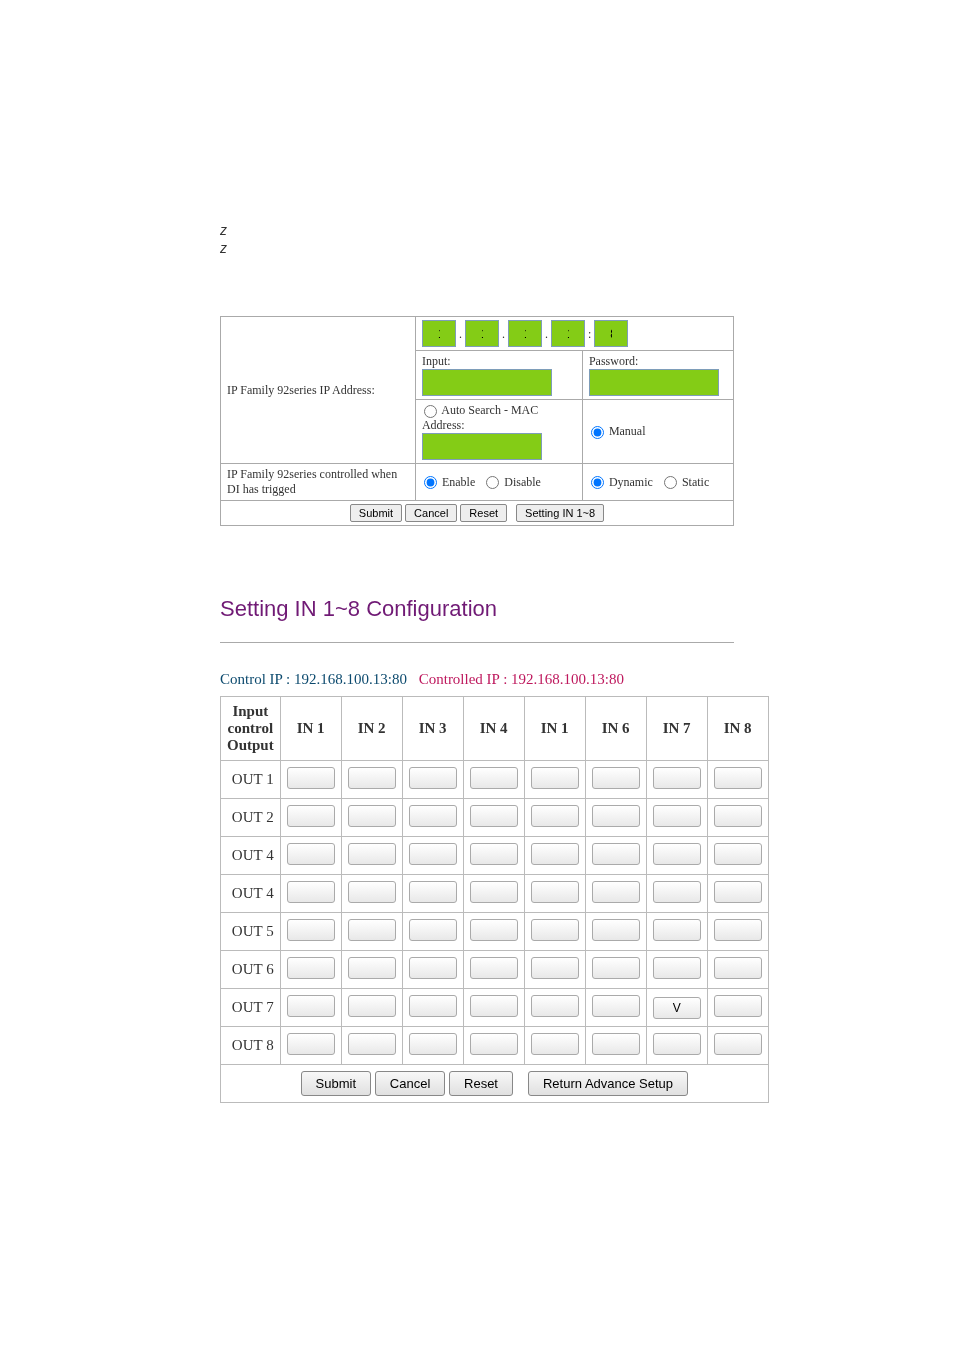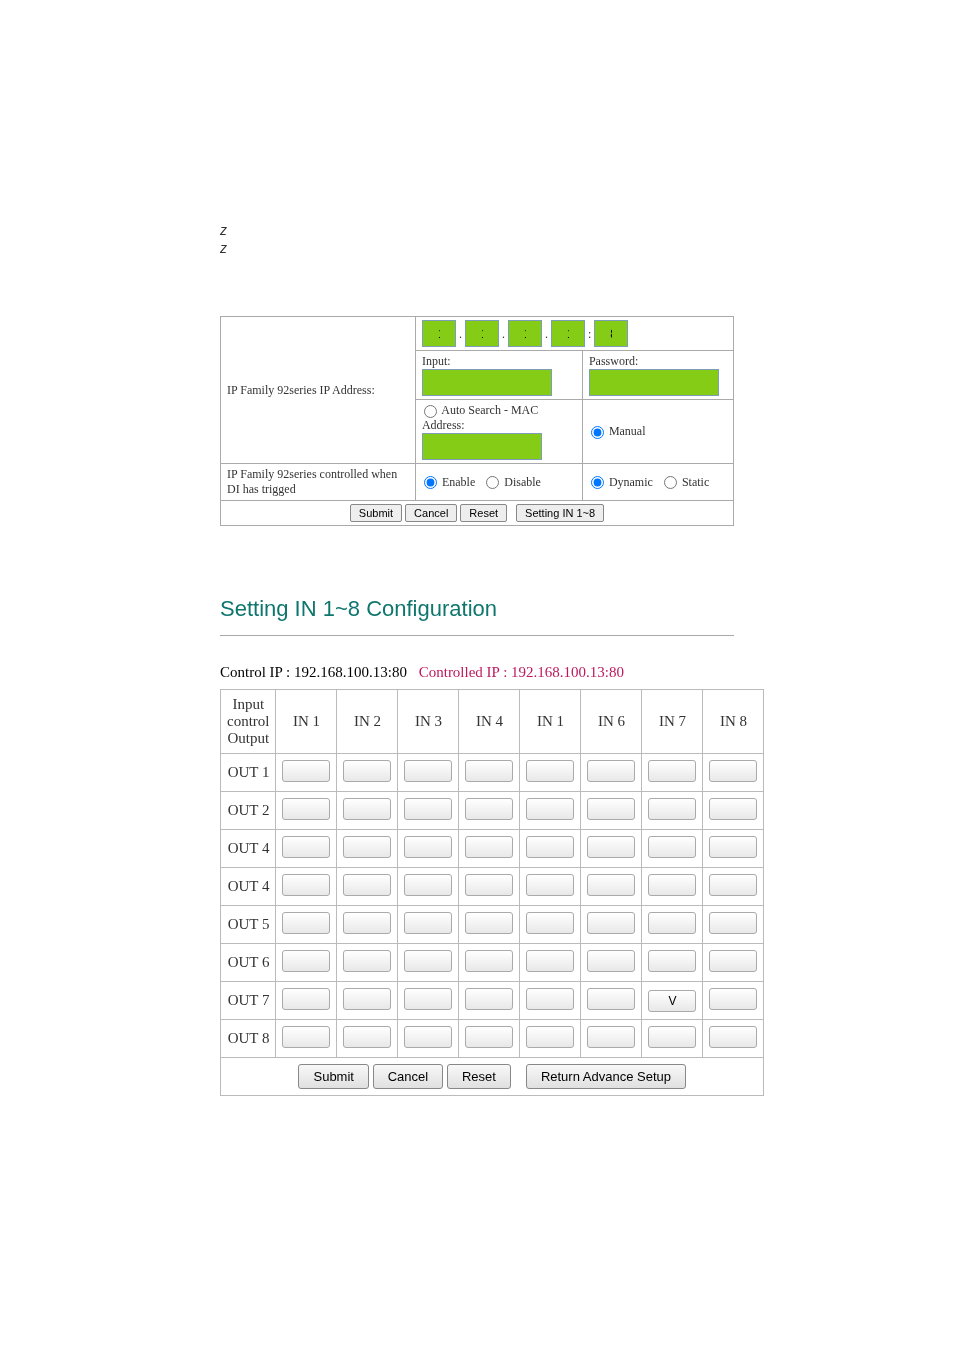--- a/index.html
+++ b/index.html
@@ -21,30 +21,30 @@
     .name-input { width: 130px; }
     .pass-input { width: 130px; }
     .mac-input { width: 120px; }
     .btn {
       font-size: 11px; padding: 2px 8px; border: 1px solid #888; background: #eee;
       border-radius: 2px; cursor: pointer; font-family: Arial, sans-serif;
     }
     .section-gap { height: 70px; }
 
     h2.config-title {
-      font-family: "Verdana", sans-serif; font-size: 22px; color: #0f766e;
-      font-weight: normal; padding-bottom: 13px; border-bottom: 1px solid #aaa; margin-bottom: 28px;
+      font-family: "Verdana", sans-serif; font-size: 22px; color: #701a75;
+      font-weight: normal; padding-bottom: 20px; border-bottom: 1px solid #aaa; margin-bottom: 28px;
     }
     .ip-line { font-family: "Times New Roman", serif; font-size: 15px; margin-bottom: 8px; }
-    .control-ip { color: #000000; }
+    .control-ip { color: #0c4a6e; }
     .controlled-ip { color: #be185d; margin-left: 8px; }
 
     table.grid { border-collapse: collapse; width: 100%; border: 1px solid #999; font-size: 15px; }
     table.grid th, table.grid td { border: 1px solid #bbb; padding: 6px; text-align: center; }
-    table.grid th { font-weight: normal; }
+    table.grid th { font-weight: bold; }
     table.grid td.out-label { text-align: right; width: 150px; }
     .grid-btn {
       width: 48px; height: 22px; border: 1px solid #aaa;
       background: linear-gradient(#fff,#e8e8e8); border-radius: 3px; cursor: pointer;
       font-size: 12px;
     }
     .grid-btn.v::after { content: "V"; }
     .footer-row td { text-align: center; }
     .footer-btn {
       padding: 4px 14px; border: 1px solid #888; background: linear-gradient(#f8f8f8,#e0e0e0);

